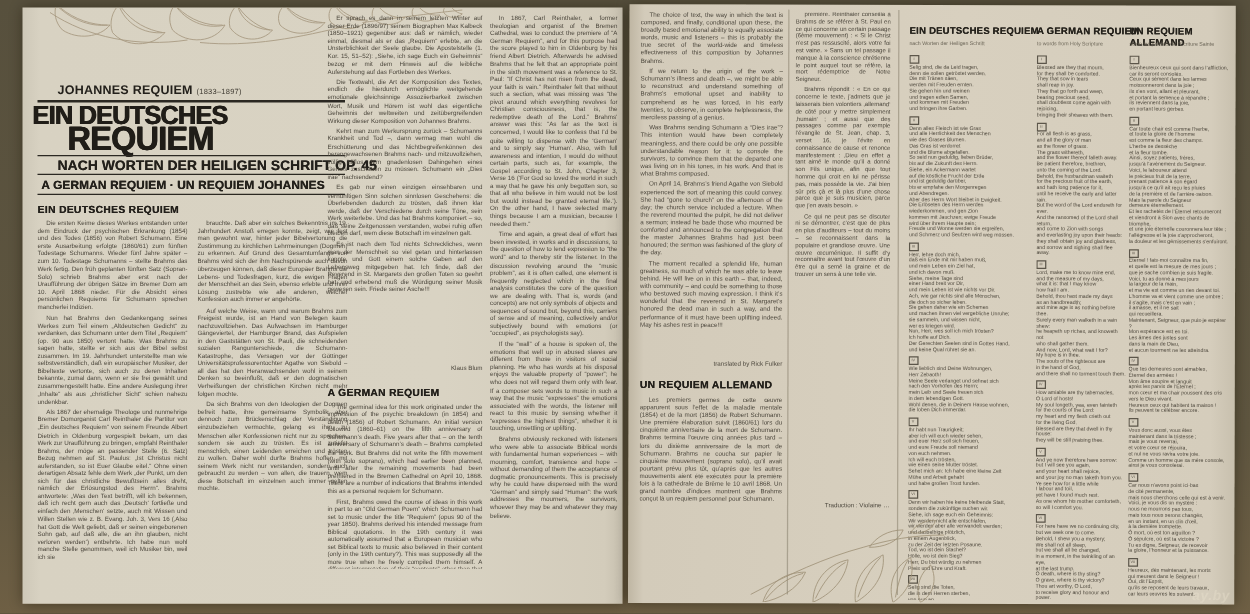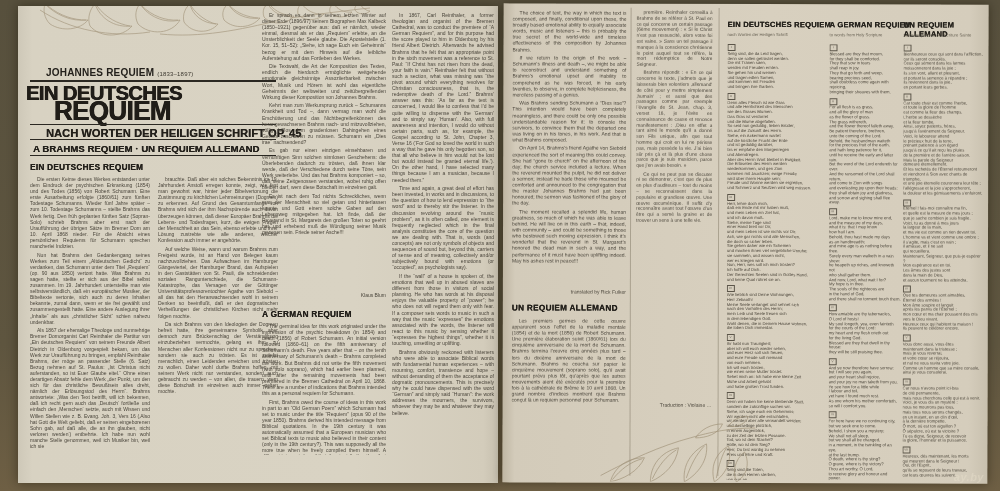--- a/index.html
+++ b/index.html
@@ -77,21 +77,21 @@
     <div class="abs composer" style="left:28px;top:61px;">
       <span>JOHANNES REQUIEM</span>
       <span class="dates">(1833–1897)</span>
     </div>
     <div class="abs rule" style="left:12px;top:74px;width:246px;"></div>
     <div class="abs bigtitle t1" style="left:8px;top:76px;">EIN DEUTSCHES</div>
     <div class="abs bigtitle t2" style="left:36px;top:92px;">REQUIEM</div>
     <div class="abs rule" style="left:12px;top:117.5px;width:246px;"></div>
     <div class="abs subtitle" style="left:28px;top:121px;">NACH WORTEN DER HEILIGEN SCHRIFT OP. 45</div>
     <div class="abs rule" style="left:12px;top:133px;width:246px;height:1.2px;"></div>
-    <div class="abs subtitle2" style="left:15px;top:136.5px;">A BRAHMS REQUIEM · UN REQUIEM ALLEMAND</div>
+    <div class="abs subtitle2" style="left:15px;top:136.5px;">A GERMAN REQUIEM · UN REQUIEM JOHANNES</div>
     <div class="abs rule" style="left:12px;top:149px;width:246px;height:1.2px;"></div>
 
     <div class="abs colhead" style="left:12px;top:157px;">EIN DEUTSCHES REQUIEM</div>
     <div class="abs col" style="left:12px;top:170px;width:120px;height:296px;">
 
     <p>Die ersten Keime dieses Werkes entstanden unter dem Eindruck der psychischen Erkrankung (1854) und des Todes (1856) von Robert Schumann. Eine erste Ausarbeitung erfolgte (1860/61) zum fünften Todestage Schumanns. Wieder fünf Jahre später – zum 10. Todestage Schumanns – stellte Brahms das Werk fertig. Den früh geplanten fünften Satz (Sopran-Solo) schrieb Brahms aber erst nach der Uraufführung der übrigen Sätze im Bremer Dom am 10. April 1868 nieder. Für die Absicht eines persönlichen Requiems für Schumann sprechen mancherlei Indizien.</p>
         <p>Nun hat Brahms den Gedankengang seines Werkes zum Teil einem „Altdeutschen Gedicht“ zu verdanken, das Schumann unter dem Titel „Requiem“ (op. 90 aus 1850) vertont hatte. Was Brahms zu sagen hatte, stellte er sich aus der Bibel selbst zusammen. Im 19. Jahrhundert unterstellte man wie selbstverständlich, daß ein europäischer Musiker, der Bibeltexte vertonte, sich auch zu deren Inhalten bekannte, zumal dann, wenn er sie frei gewählt und zusammengestellt hatte. Eine andere Auslegung ihrer „Inhalte“ als aus „christlicher Sicht“ schien nahezu undenkbar.</p>
         <p>Als 1867 der ehemalige Theologe und nunmehrige Bremer Domorganist Carl Reinthaler die Partitur von „Ein deutsches Requiem“ von seinem Freunde Albert Dietrich in Oldenburg vorgespielt bekam, um das Werk zur Uraufführung zu bringen, empfahl Reinthaler Brahms, der möge an passender Stelle (6. Satz) Bezug nehmen auf St. Paulus: „Ist Christus nicht auferstanden, so ist Euer Glaube eitel.“ Ohne einen derartigen Absatz fehle dem Werk „der Punkt, um den sich für das christliche Bewußtsein alles dreht, nämlich der Erlösungstod des Herrn“. Brahms antwortete: „Was den Text betrifft, will ich bekennen, daß ich recht gern auch das ‚Deutsch‘ fortließe und einfach den ‚Menschen‘ setzte, auch mit Wissen und Willen Stellen wie z. B. Evang. Joh. 3, Vers 16 (‚Also hat Gott die Welt geliebt, daß er seinen eingeborenen Sohn gab, auf daß alle, die an ihn glauben, nicht verloren werden‘) entbehrte. Ich habe nun wohl manche Stelle genommen, weil ich Musiker bin, weil ich sie</p>
       </div>
     <div class="abs col" style="left:140px;top:170px;width:120px;height:296px;">

